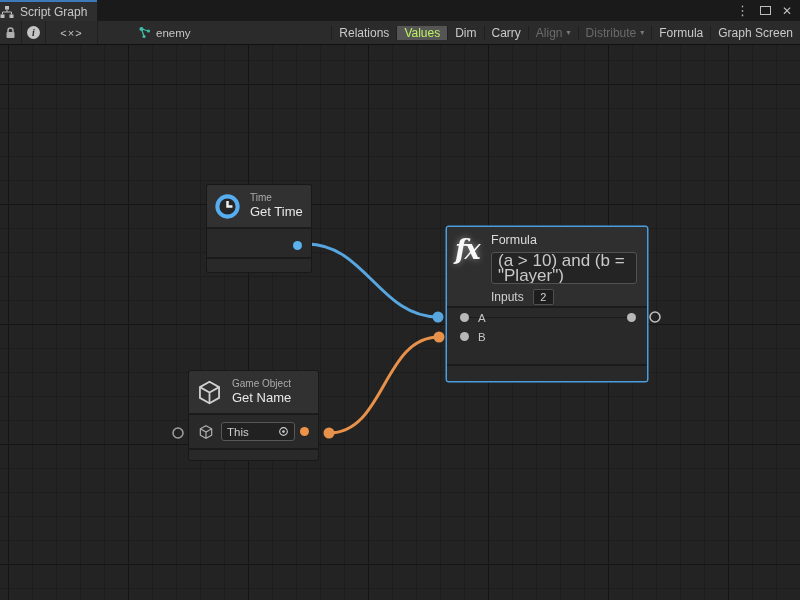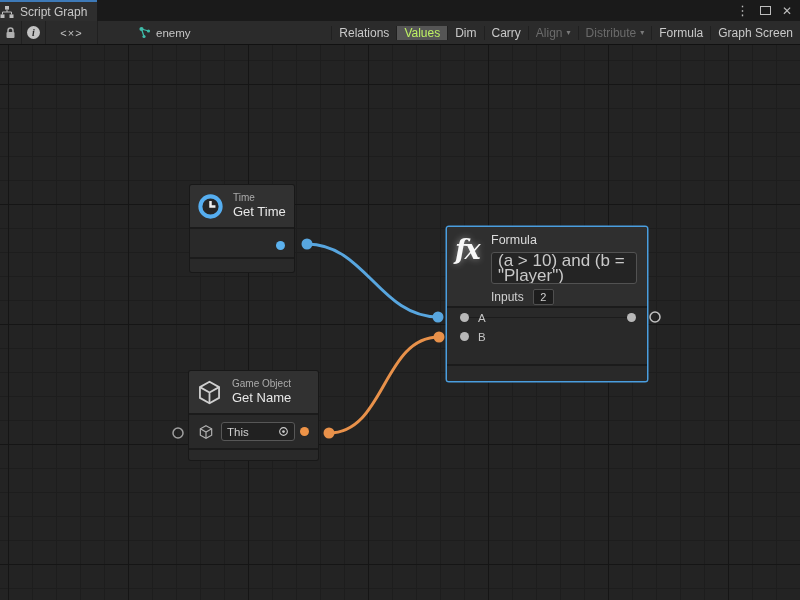--- a/index.html
+++ b/index.html
@@ -185,21 +185,21 @@
       <path d="M307,199 C365,199 380,272 438,272" fill="none" stroke-width="3" style="stroke: rgb(88, 166, 223);"></path>
       <circle cx="307" cy="199" r="5.5" style="fill: rgb(88, 166, 223);"></circle>
       <circle cx="438" cy="272" r="5.5" style="fill: rgb(88, 166, 223);"></circle>
       <path d="M329,388 C385,388 383,292 439,292" fill="none" stroke-width="3" style="stroke: rgb(232, 145, 74);"></path>
       <circle cx="329" cy="388" r="5.5" style="fill: rgb(232, 145, 74);"></circle>
       <circle cx="439" cy="292" r="5.5" style="fill: rgb(232, 145, 74);"></circle>
       <circle cx="178" cy="388" r="5" fill="none" stroke="#a0a0a0" stroke-width="1.5"></circle>
       <circle cx="655" cy="272" r="5" fill="none" stroke="#c0c0c0" stroke-width="1.5"></circle>
     </svg>
 
-    <div class="node" style="left:190px; top:140px; width:104px;">
+    <div class="node" style="left:207px; top:140px; width:104px;">
       <div class="node-header">
         <svg width="27" height="27" viewBox="0 0 24 24">
           <circle cx="12" cy="12" r="9" fill="#262626" stroke-width="3.6" style="stroke: rgb(86, 174, 240);"></circle>
           <path d="M12,7.2 V12 H16.4" stroke="#efefef" stroke-width="2.2" fill="none"></path>
         </svg>
         <div class="hdr-labels">
           <span class="hdr-sub">Time</span>
           <span class="hdr-title">Get Time</span>
         </div>
       </div>

